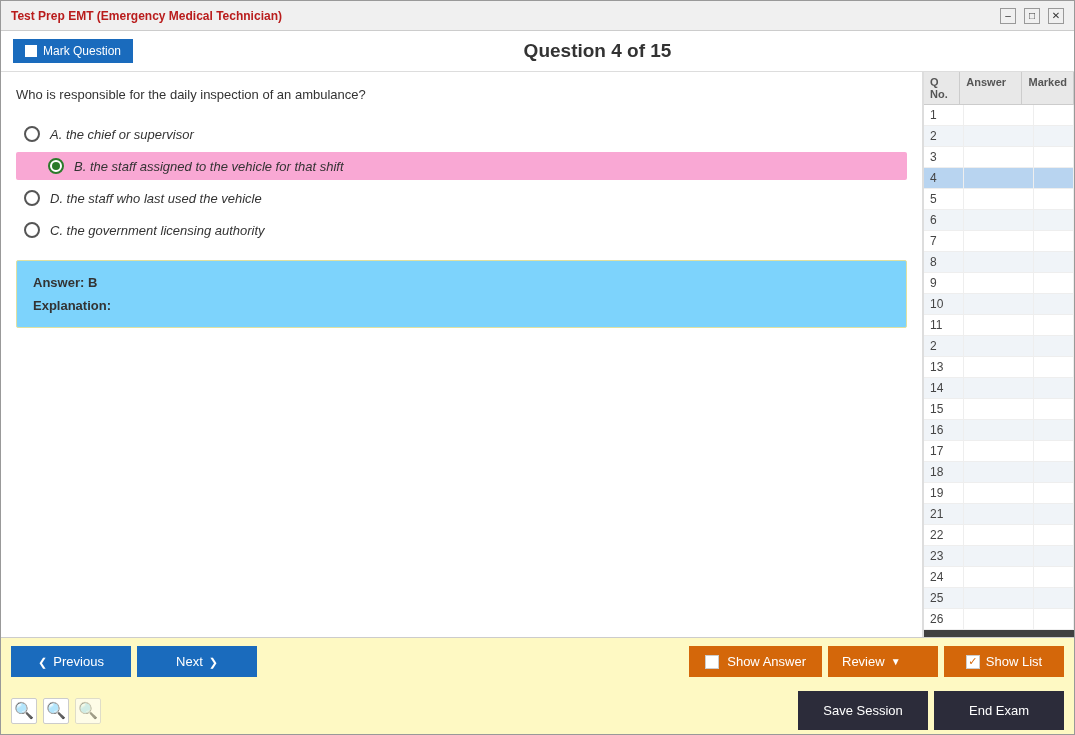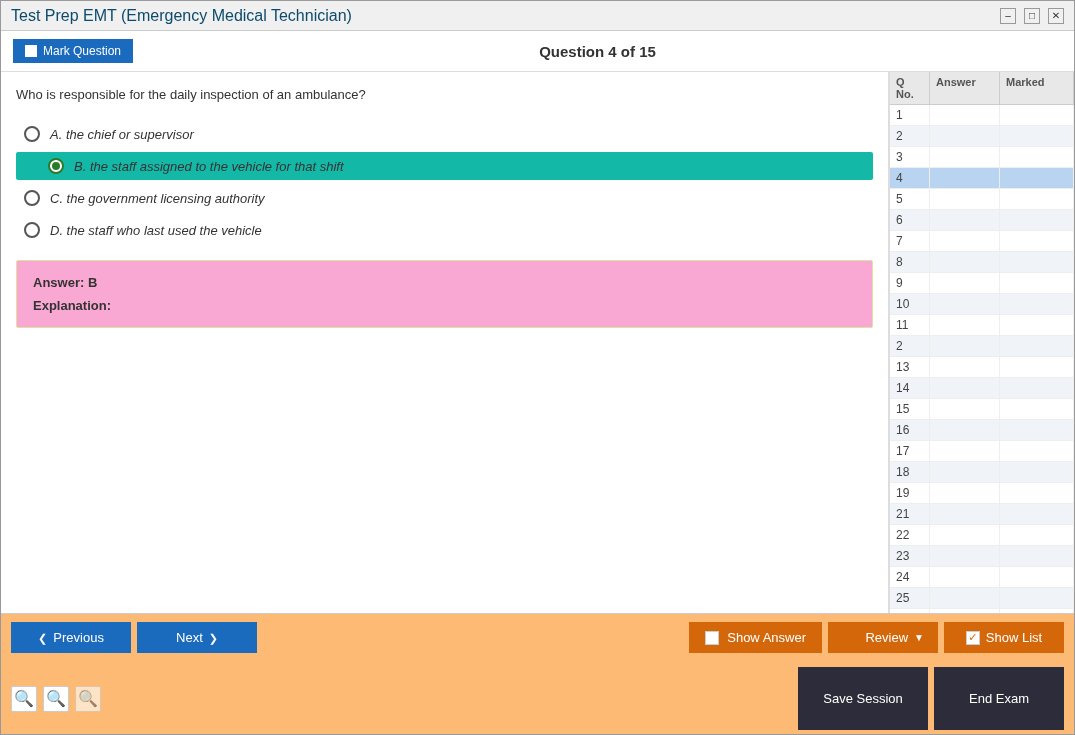--- a/index.html
+++ b/index.html
@@ -17,22 +17,23 @@
     .title-bar {
       background: #f0f0f0;
       border-bottom: 1px solid #ccc;
       padding: 5px 10px;
       display: flex;
       align-items: center;
       justify-content: space-between;
       height: 30px;
     }
     .title-bar-text {
-      font-size: 16px;
-      color: #0c4a6e;
+      font-size: 12px;
+      color: #b91c1c;
+      font-weight: bold;
     }
     .title-bar-buttons {
       display: flex;
       gap: 8px;
     }
     .title-bar-btn {
       width: 16px;
       height: 16px;
       border: 1px solid #999;
       background: #f0f0f0;
@@ -74,21 +75,21 @@
     .mark-question-btn .checkbox-icon {
       width: 12px;
       height: 12px;
       background: #fff;
       border: 1px solid #fff;
       display: inline-block;
     }
     .question-title {
       flex: 1;
       text-align: center;
-      font-size: 15px;
+      font-size: 19px;
       font-weight: bold;
       color: #333;
     }
 
     
     .content-area {
       display: flex;
       flex: 1;
       overflow: hidden;
     }
@@ -110,21 +111,21 @@
     .answer-option {
       display: flex;
       align-items: center;
       padding: 6px 8px;
       margin-bottom: 4px;
       cursor: pointer;
       border-radius: 2px;
       font-style: italic;
     }
     .answer-option.selected {
-      background: #14b8a6;
+      background: #f9a8d4;
       padding-left: 32px;
     }
     .answer-option .radio {
       width: 16px;
       height: 16px;
       border-radius: 50%;
       border: 2px solid #555;
       margin-right: 10px;
       flex-shrink: 0;
       background: #fff;
@@ -143,41 +144,41 @@
       top: 50%;
       left: 50%;
       transform: translate(-50%, -50%);
     }
     .answer-option .option-text {
       font-size: 13px;
       color: #333;
     }
 
     .answer-box {
-      background: #f9a8d4;
+      background: #7dd3fc;
       border: 1px solid #e0e0a0;
       padding: 14px 16px;
       margin-top: 16px;
       border-radius: 2px;
     }
     .answer-box .answer-label {
       font-weight: bold;
       font-size: 13px;
       margin-bottom: 8px;
       color: #333;
     }
     .answer-box .explanation-label {
       font-weight: bold;
       font-size: 13px;
       color: #333;
     }
 
     
     .sidebar {
-      width: 185px;
+      width: 151px;
       overflow-y: auto;
       background: #404040;
       border-left: 1px solid #ddd;
     }
     .sidebar-header {
       display: flex;
       background: #e8e8e8;
       border-bottom: 1px solid #ccc;
       font-size: 11px;
       font-weight: bold;
@@ -221,21 +222,21 @@
     .sidebar-cell:nth-child(2) {
       width: 70px;
     }
     .sidebar-cell:last-child {
       flex: 1;
     }
 
     
     .bottom-bar {
       border-top: 1px solid #ccc;
-      background: #fdba74;
+      background: #fef9c3;
     }
     .bottom-buttons {
       display: flex;
       align-items: center;
       padding: 8px 10px;
       gap: 6px;
     }
     .btn-nav {
       background: #1a6bbd;
       color: #fff;
@@ -317,41 +318,41 @@
       display: flex;
       align-items: center;
       justify-content: center;
       font-size: 14px;
     }
     .extra-spacer { flex: 1; }
     .btn-dark {
       background: #2c2c3a;
       color: #fff;
       border: none;
-      padding: 24px 18px;
+      padding: 12px 18px;
       font-size: 13px;
       cursor: pointer;
       min-width: 130px;
       display: flex;
       align-items: center;
       justify-content: center;
     }
 
     .review-btn {
       background: #d4670a;
       color: #fff;
       border: none;
       padding: 8px 14px;
       font-size: 13px;
       cursor: pointer;
       display: flex;
       align-items: center;
       gap: 6px;
       min-width: 110px;
-      justify-content: flex-end;
+      justify-content: flex-start;
     }
   </style>
 </head>
 <body>
 
 <div class="title-bar">
   <span class="title-bar-text">Test Prep EMT (Emergency Medical Technician)</span>
   <div class="title-bar-buttons">
     <div class="title-bar-btn">–</div>
     <div class="title-bar-btn">□</div>
@@ -377,25 +378,25 @@
       <div class="answer-option">
         <div class="radio"></div>
         <span class="option-text">A.  the chief or supervisor</span>
       </div>
       <div class="answer-option selected">
         <div class="radio"></div>
         <span class="option-text">B.  the staff assigned to the vehicle for that shift</span>
       </div>
       <div class="answer-option">
         <div class="radio"></div>
-        <span class="option-text">C.  the government licensing authority</span>
+        <span class="option-text">D.  the staff who last used the vehicle</span>
       </div>
       <div class="answer-option">
         <div class="radio"></div>
-        <span class="option-text">D.  the staff who last used the vehicle</span>
+        <span class="option-text">C.  the government licensing authority</span>
       </div>
 
       <div class="answer-box">
         <div class="answer-label">Answer: B</div>
         <div class="explanation-label">Explanation:</div>
       </div>
     </div>
 
     <div class="sidebar">
       <div class="sidebar-header">

